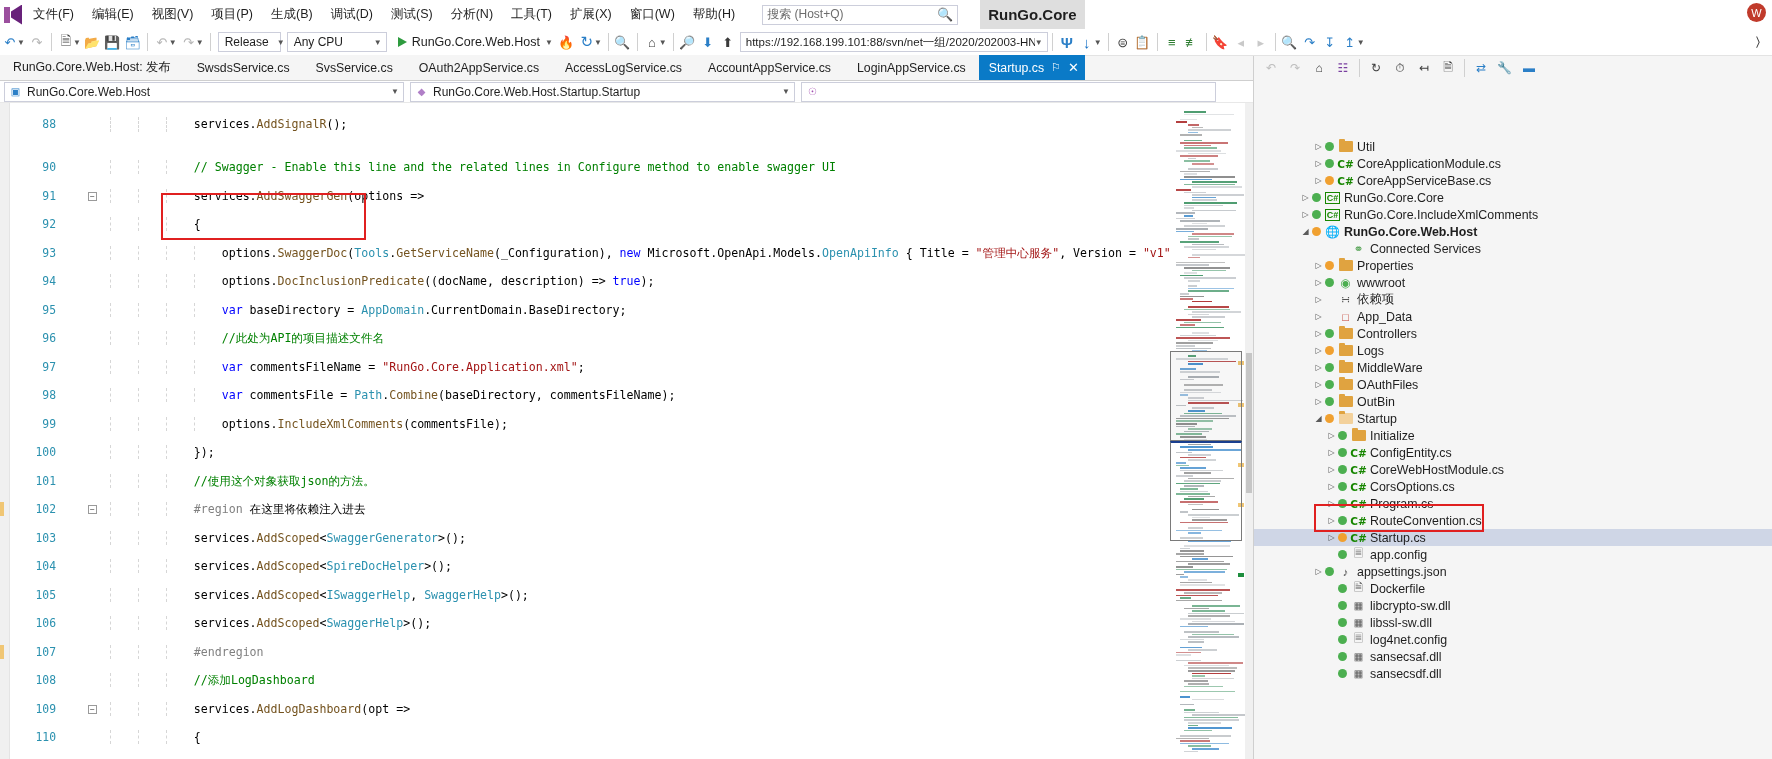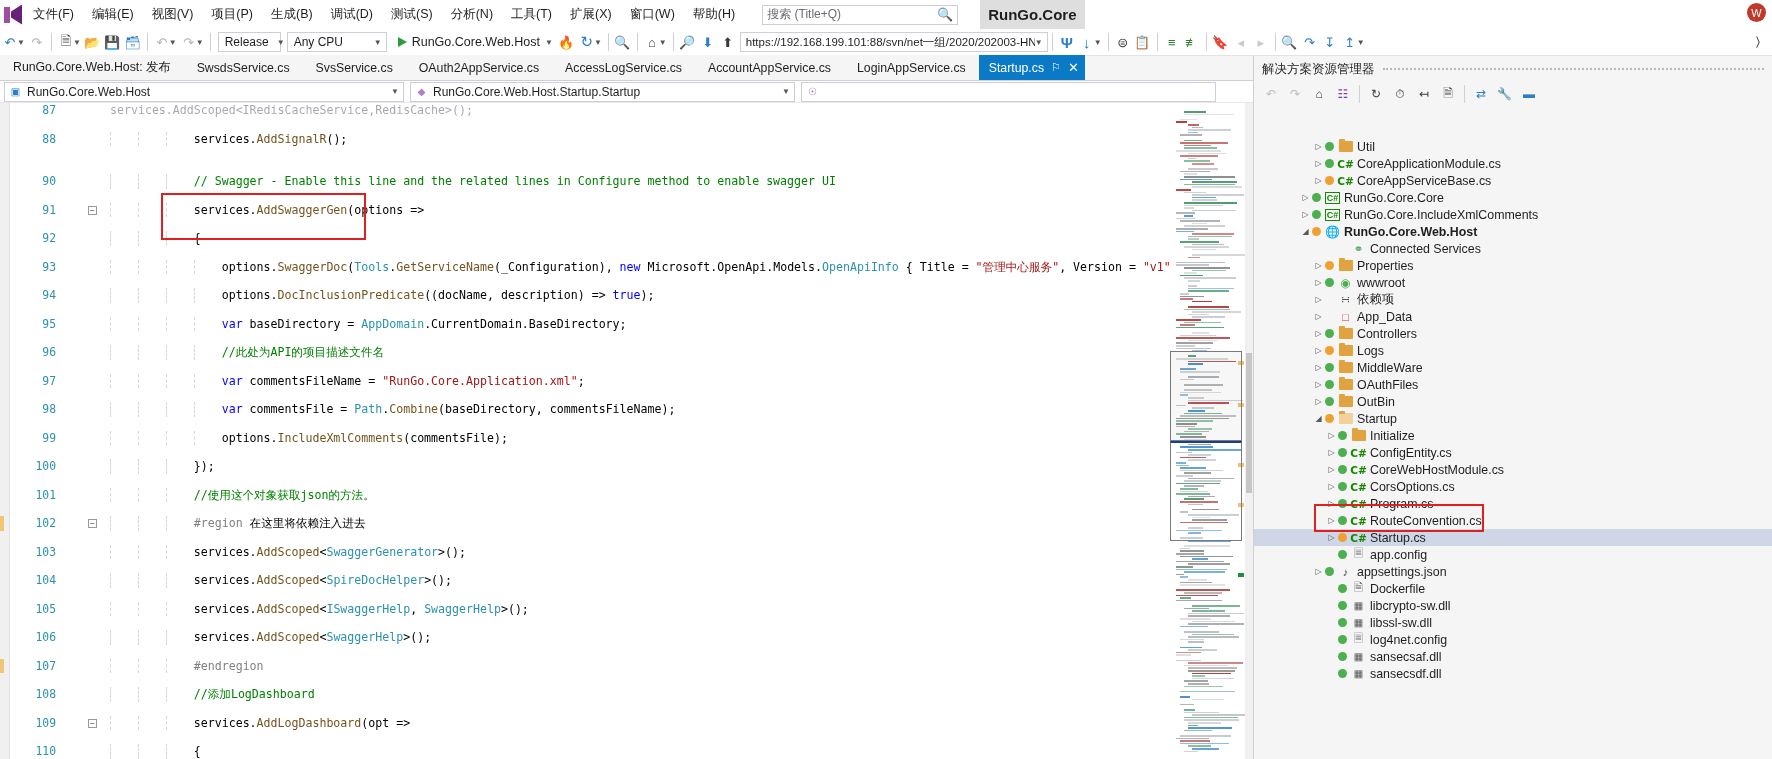--- a/index.html
+++ b/index.html
@@ -239,21 +239,21 @@
         <div class="menu-item">生成(B)</div>
         <div class="menu-item">调试(D)</div>
         <div class="menu-item">测试(S)</div>
         <div class="menu-item">分析(N)</div>
         <div class="menu-item">工具(T)</div>
         <div class="menu-item">扩展(X)</div>
         <div class="menu-item">窗口(W)</div>
         <div class="menu-item">帮助(H)</div>
       </div>
     <div class="search-box">
-      <span class="ph">搜索 (Title+Q)</span>
+      <span class="ph">搜索 (Host+Q)</span>
       <span class="search-ico">🔍</span>
     </div>
     <div class="proj-pill">RunGo.Core</div>
     <div class="win-ctl-right">
       <div class="avatar">W</div>
     </div>
   </div>
 
   <div class="toolbar">
     <div class="tb-ico" style="color:#2b7fc7;">↶</div>
@@ -373,21 +373,20 @@
     </div>
     <div class="navcombo nc3">
       <span class="ico-sq" style="color:#a24fb0;">☉</span>
     </div>
   </div>
   <div class="split-ico">⊞</div>
 
   <div class="editor">
     <div class="gutter-strip"></div>
     <div class="code-area" id="code-area">
-        <div class="crow" style="top: 0px;"><span class="ln">87</span><span class="ctext" style="left: 100px; opacity: 0.35;"><span class="id">services.AddScoped&lt;IRedisCacheService,RedisCache&gt;();</span></span></div>
         <div class="crow" style="top: 14.25px;"><span class="ln">88</span><span class="ctext" style="left: 100px;"><span>            </span><span class="id">services.</span><span class="mth">AddSignalR</span><span class="id">();</span></span><span style="position: absolute; top: 0px; height: 14.25px; width: 0px; border-left: 1px dashed rgb(214, 214, 214); left: 100px;"></span><span style="position: absolute; top: 0px; height: 14.25px; width: 0px; border-left: 1px dashed rgb(214, 214, 214); left: 128px;"></span><span style="position: absolute; top: 0px; height: 14.25px; width: 0px; border-left: 1px dashed rgb(214, 214, 214); left: 156px;"></span></div>
         <div class="crow" style="top: 42.75px;"><span class="ln">90</span><span class="ctext" style="left: 100px;"><span>            </span><span class="cmt">// Swagger - Enable this line and the related lines in Configure method to enable swagger UI</span></span><span style="position: absolute; top: 0px; height: 14.25px; width: 0px; border-left: 1px dashed rgb(214, 214, 214); left: 100px;"></span><span style="position: absolute; top: 0px; height: 14.25px; width: 0px; border-left: 1px dashed rgb(214, 214, 214); left: 128px;"></span><span style="position: absolute; top: 0px; height: 14.25px; width: 0px; border-left: 1px dashed rgb(214, 214, 214); left: 156px;"></span></div>
         <div class="crow" style="top: 57px;"><span class="ln">91</span><span class="fold">−</span><span class="ctext" style="left: 100px;"><span>            </span><span class="id">services.</span><span class="mth">AddSwaggerGen</span><span class="id">(options =&gt;</span></span><span style="position: absolute; top: 0px; height: 14.25px; width: 0px; border-left: 1px dashed rgb(214, 214, 214); left: 100px;"></span><span style="position: absolute; top: 0px; height: 14.25px; width: 0px; border-left: 1px dashed rgb(214, 214, 214); left: 128px;"></span><span style="position: absolute; top: 0px; height: 14.25px; width: 0px; border-left: 1px dashed rgb(214, 214, 214); left: 156px;"></span></div>
         <div class="crow" style="top: 71.25px;"><span class="ln">92</span><span class="ctext" style="left: 100px;"><span>            </span><span class="id">{</span></span><span style="position: absolute; top: 0px; height: 14.25px; width: 0px; border-left: 1px dashed rgb(214, 214, 214); left: 100px;"></span><span style="position: absolute; top: 0px; height: 14.25px; width: 0px; border-left: 1px dashed rgb(214, 214, 214); left: 128px;"></span><span style="position: absolute; top: 0px; height: 14.25px; width: 0px; border-left: 1px dashed rgb(214, 214, 214); left: 156px;"></span></div>
         <div class="crow" style="top: 85.5px;"><span class="ln">93</span><span class="ctext" style="left: 100px;"><span>                </span><span class="id">options.</span><span class="mth">SwaggerDoc</span><span class="id">(</span><span class="typ">Tools</span><span class="id">.</span><span class="mth">GetServiceName</span><span class="id">(_Configuration), </span><span class="kw">new</span><span class="id"> Microsoft.OpenApi.Models.</span><span class="typ">OpenApiInfo</span><span class="id"> { Title = </span><span class="str">"管理中心服务"</span><span class="id">, Version = </span><span class="str">"v1"</span><span class="id"> });</span></span><span style="position: absolute; top: 0px; height: 14.25px; width: 0px; border-left: 1px dashed rgb(214, 214, 214); left: 100px;"></span><span style="position: absolute; top: 0px; height: 14.25px; width: 0px; border-left: 1px dashed rgb(214, 214, 214); left: 128px;"></span><span style="position: absolute; top: 0px; height: 14.25px; width: 0px; border-left: 1px dashed rgb(214, 214, 214); left: 156px;"></span><span style="position: absolute; top: 0px; height: 14.25px; width: 0px; border-left: 1px dashed rgb(214, 214, 214); left: 184px;"></span></div>
         <div class="crow" style="top: 99.75px;"><span class="ln">94</span><span class="ctext" style="left: 100px;"><span>                </span><span class="id">options.</span><span class="mth">DocInclusionPredicate</span><span class="id">((docName, description) =&gt; </span><span class="kw">true</span><span class="id">);</span></span><span style="position: absolute; top: 0px; height: 14.25px; width: 0px; border-left: 1px dashed rgb(214, 214, 214); left: 100px;"></span><span style="position: absolute; top: 0px; height: 14.25px; width: 0px; border-left: 1px dashed rgb(214, 214, 214); left: 128px;"></span><span style="position: absolute; top: 0px; height: 14.25px; width: 0px; border-left: 1px dashed rgb(214, 214, 214); left: 156px;"></span><span style="position: absolute; top: 0px; height: 14.25px; width: 0px; border-left: 1px dashed rgb(214, 214, 214); left: 184px;"></span></div>
         <div class="crow" style="top: 114px;"><span class="ln">95</span><span class="ctext" style="left: 100px;"><span>                </span><span class="kw">var</span><span class="id"> baseDirectory = </span><span class="typ">AppDomain</span><span class="id">.CurrentDomain.BaseDirectory;</span></span><span style="position: absolute; top: 0px; height: 14.25px; width: 0px; border-left: 1px dashed rgb(214, 214, 214); left: 100px;"></span><span style="position: absolute; top: 0px; height: 14.25px; width: 0px; border-left: 1px dashed rgb(214, 214, 214); left: 128px;"></span><span style="position: absolute; top: 0px; height: 14.25px; width: 0px; border-left: 1px dashed rgb(214, 214, 214); left: 156px;"></span><span style="position: absolute; top: 0px; height: 14.25px; width: 0px; border-left: 1px dashed rgb(214, 214, 214); left: 184px;"></span></div>
         <div class="crow" style="top: 128.25px;"><span class="ln">96</span><span class="ctext" style="left: 100px;"><span>                </span><span class="cmt">//此处为API的项目描述文件名</span></span><span style="position: absolute; top: 0px; height: 14.25px; width: 0px; border-left: 1px dashed rgb(214, 214, 214); left: 100px;"></span><span style="position: absolute; top: 0px; height: 14.25px; width: 0px; border-left: 1px dashed rgb(214, 214, 214); left: 128px;"></span><span style="position: absolute; top: 0px; height: 14.25px; width: 0px; border-left: 1px dashed rgb(214, 214, 214); left: 156px;"></span><span style="position: absolute; top: 0px; height: 14.25px; width: 0px; border-left: 1px dashed rgb(214, 214, 214); left: 184px;"></span></div>
         <div class="crow" style="top: 142.5px;"><span class="ln">97</span><span class="ctext" style="left: 100px;"><span>                </span><span class="kw">var</span><span class="id"> commentsFileName = </span><span class="str">"RunGo.Core.Application.xml"</span><span class="id">;</span></span><span style="position: absolute; top: 0px; height: 14.25px; width: 0px; border-left: 1px dashed rgb(214, 214, 214); left: 100px;"></span><span style="position: absolute; top: 0px; height: 14.25px; width: 0px; border-left: 1px dashed rgb(214, 214, 214); left: 128px;"></span><span style="position: absolute; top: 0px; height: 14.25px; width: 0px; border-left: 1px dashed rgb(214, 214, 214); left: 156px;"></span><span style="position: absolute; top: 0px; height: 14.25px; width: 0px; border-left: 1px dashed rgb(214, 214, 214); left: 184px;"></span></div>
         <div class="crow" style="top: 156.75px;"><span class="ln">98</span><span class="ctext" style="left: 100px;"><span>                </span><span class="kw">var</span><span class="id"> commentsFile = </span><span class="typ">Path</span><span class="id">.</span><span class="mth">Combine</span><span class="id">(baseDirectory, commentsFileName);</span></span><span style="position: absolute; top: 0px; height: 14.25px; width: 0px; border-left: 1px dashed rgb(214, 214, 214); left: 100px;"></span><span style="position: absolute; top: 0px; height: 14.25px; width: 0px; border-left: 1px dashed rgb(214, 214, 214); left: 128px;"></span><span style="position: absolute; top: 0px; height: 14.25px; width: 0px; border-left: 1px dashed rgb(214, 214, 214); left: 156px;"></span><span style="position: absolute; top: 0px; height: 14.25px; width: 0px; border-left: 1px dashed rgb(214, 214, 214); left: 184px;"></span></div>
@@ -635,24 +634,20 @@
         <div style="position: absolute; right: 1px; width: 6px; height: 4px; top: 470px; background: rgb(30, 142, 62);"></div>
         <div class="mmview" style="position: absolute; left: 0px; top: 248px; width: 72px; height: 90px; border: 1px solid rgb(122, 122, 122);"></div>
         <div style="position: absolute; left: 0px; top: 338px; width: 72px; height: 100px; border-width: 2px 1px 1px; border-style: solid; border-color: rgb(26, 63, 143) rgb(122, 122, 122) rgb(122, 122, 122); border-image: initial;"></div>
       </div>
     <div class="vsb">
       <div class="vsb-thumb" style="top:250px;height:140px;"></div>
     </div>
   </div>
 
   <div class="sol">
-    <div class="sol-title">
-      <span>解决方案资源管理器</span>
-      <span class="sol-dots"></span>
-    </div>
     <div class="sol-tb">
       <span class="stb dis">↶</span>
       <span class="stb dis">↷</span>
       <span class="stb">⌂</span>
       <span class="stb" style="color:#7a3fa0;">☷</span>
       <span class="tb-sep" style="margin:0 3px;"></span>
       <span class="stb">↻</span>
       <span class="stb">⏱</span>
       <span class="stb">↤</span>
       <span class="stb">🗎</span>

